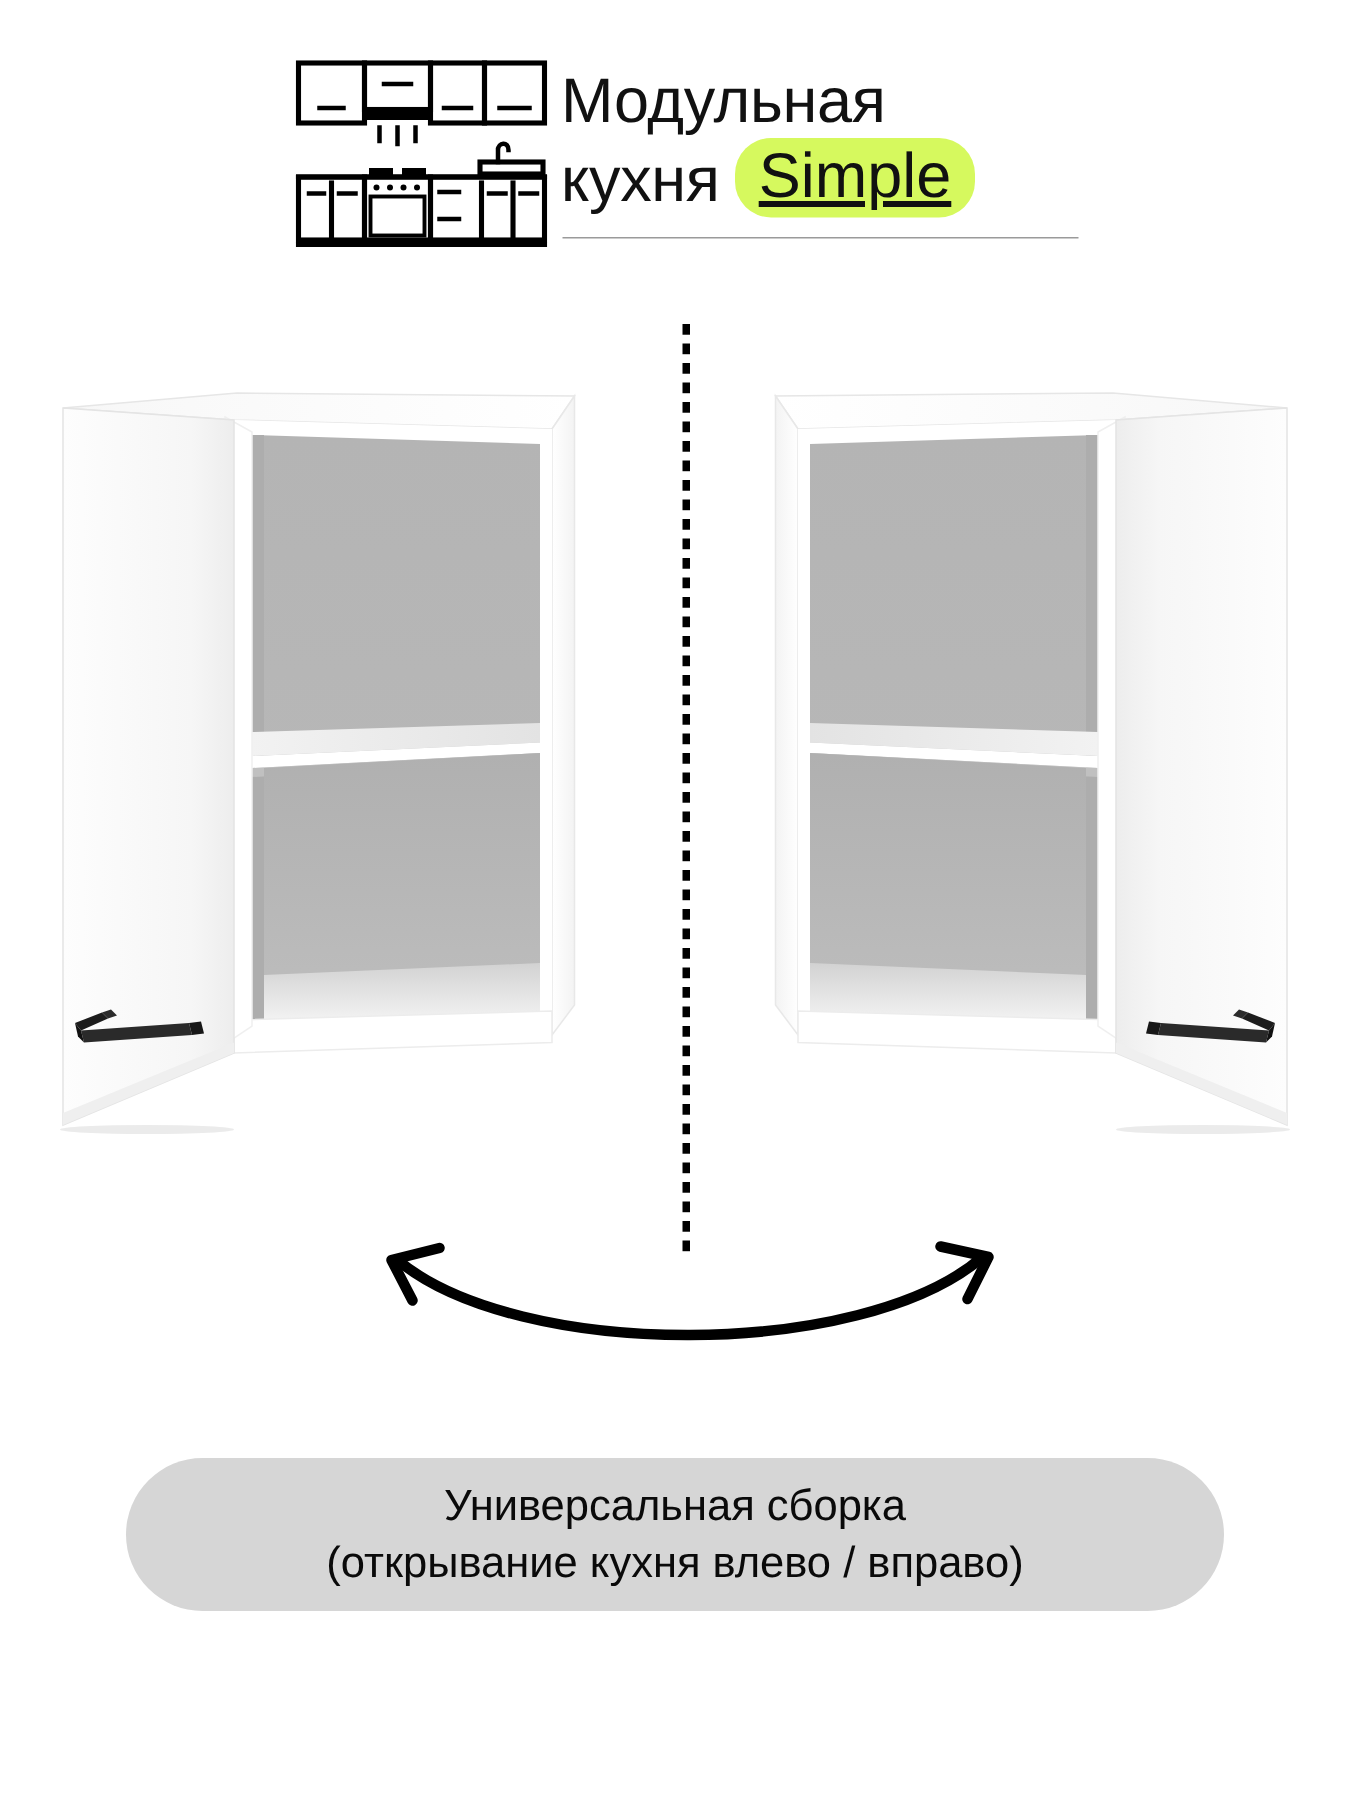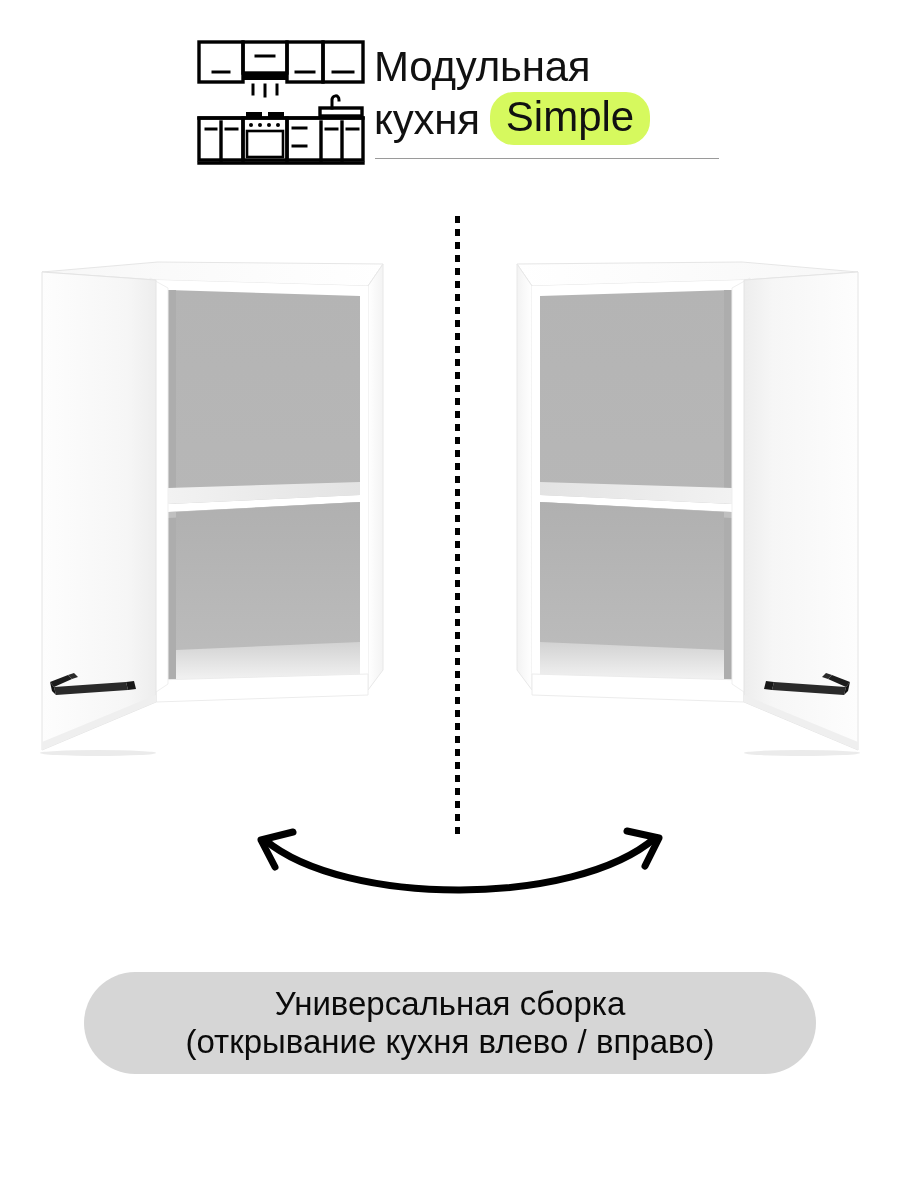--- a/index.html
+++ b/index.html
@@ -49,20 +49,21 @@
     gap: 10px;
   }
   #brand-badge {
     display: inline-block;
     background: #d6f95e;
     border-radius: 24px;
     padding: 1px 16px 4px 16px;
     font-size: 42px;
     line-height: 48px;
     color: #111111;
+    text-decoration: underline;
   }
   #brand-underline {
     position: absolute;
     left: 375px;
     top: 146px;
     width: 344px;
     height: 1px;
     background: #9a9a9a;
   }
 
@@ -107,21 +108,21 @@
     width: 732px;
     height: 102px;
     background: #d6d6d6;
     border-radius: 51px;
     display: flex;
     flex-direction: column;
     align-items: center;
     justify-content: center;
   }
   .caption-line {
-    font-size: 33px;
+    font-size: 29px;
     line-height: 38px;
     color: #0a0a0a;
     text-align: center;
     white-space: nowrap;
   }
 </style>
 </head>
 <body>
 
 <div id="header">

